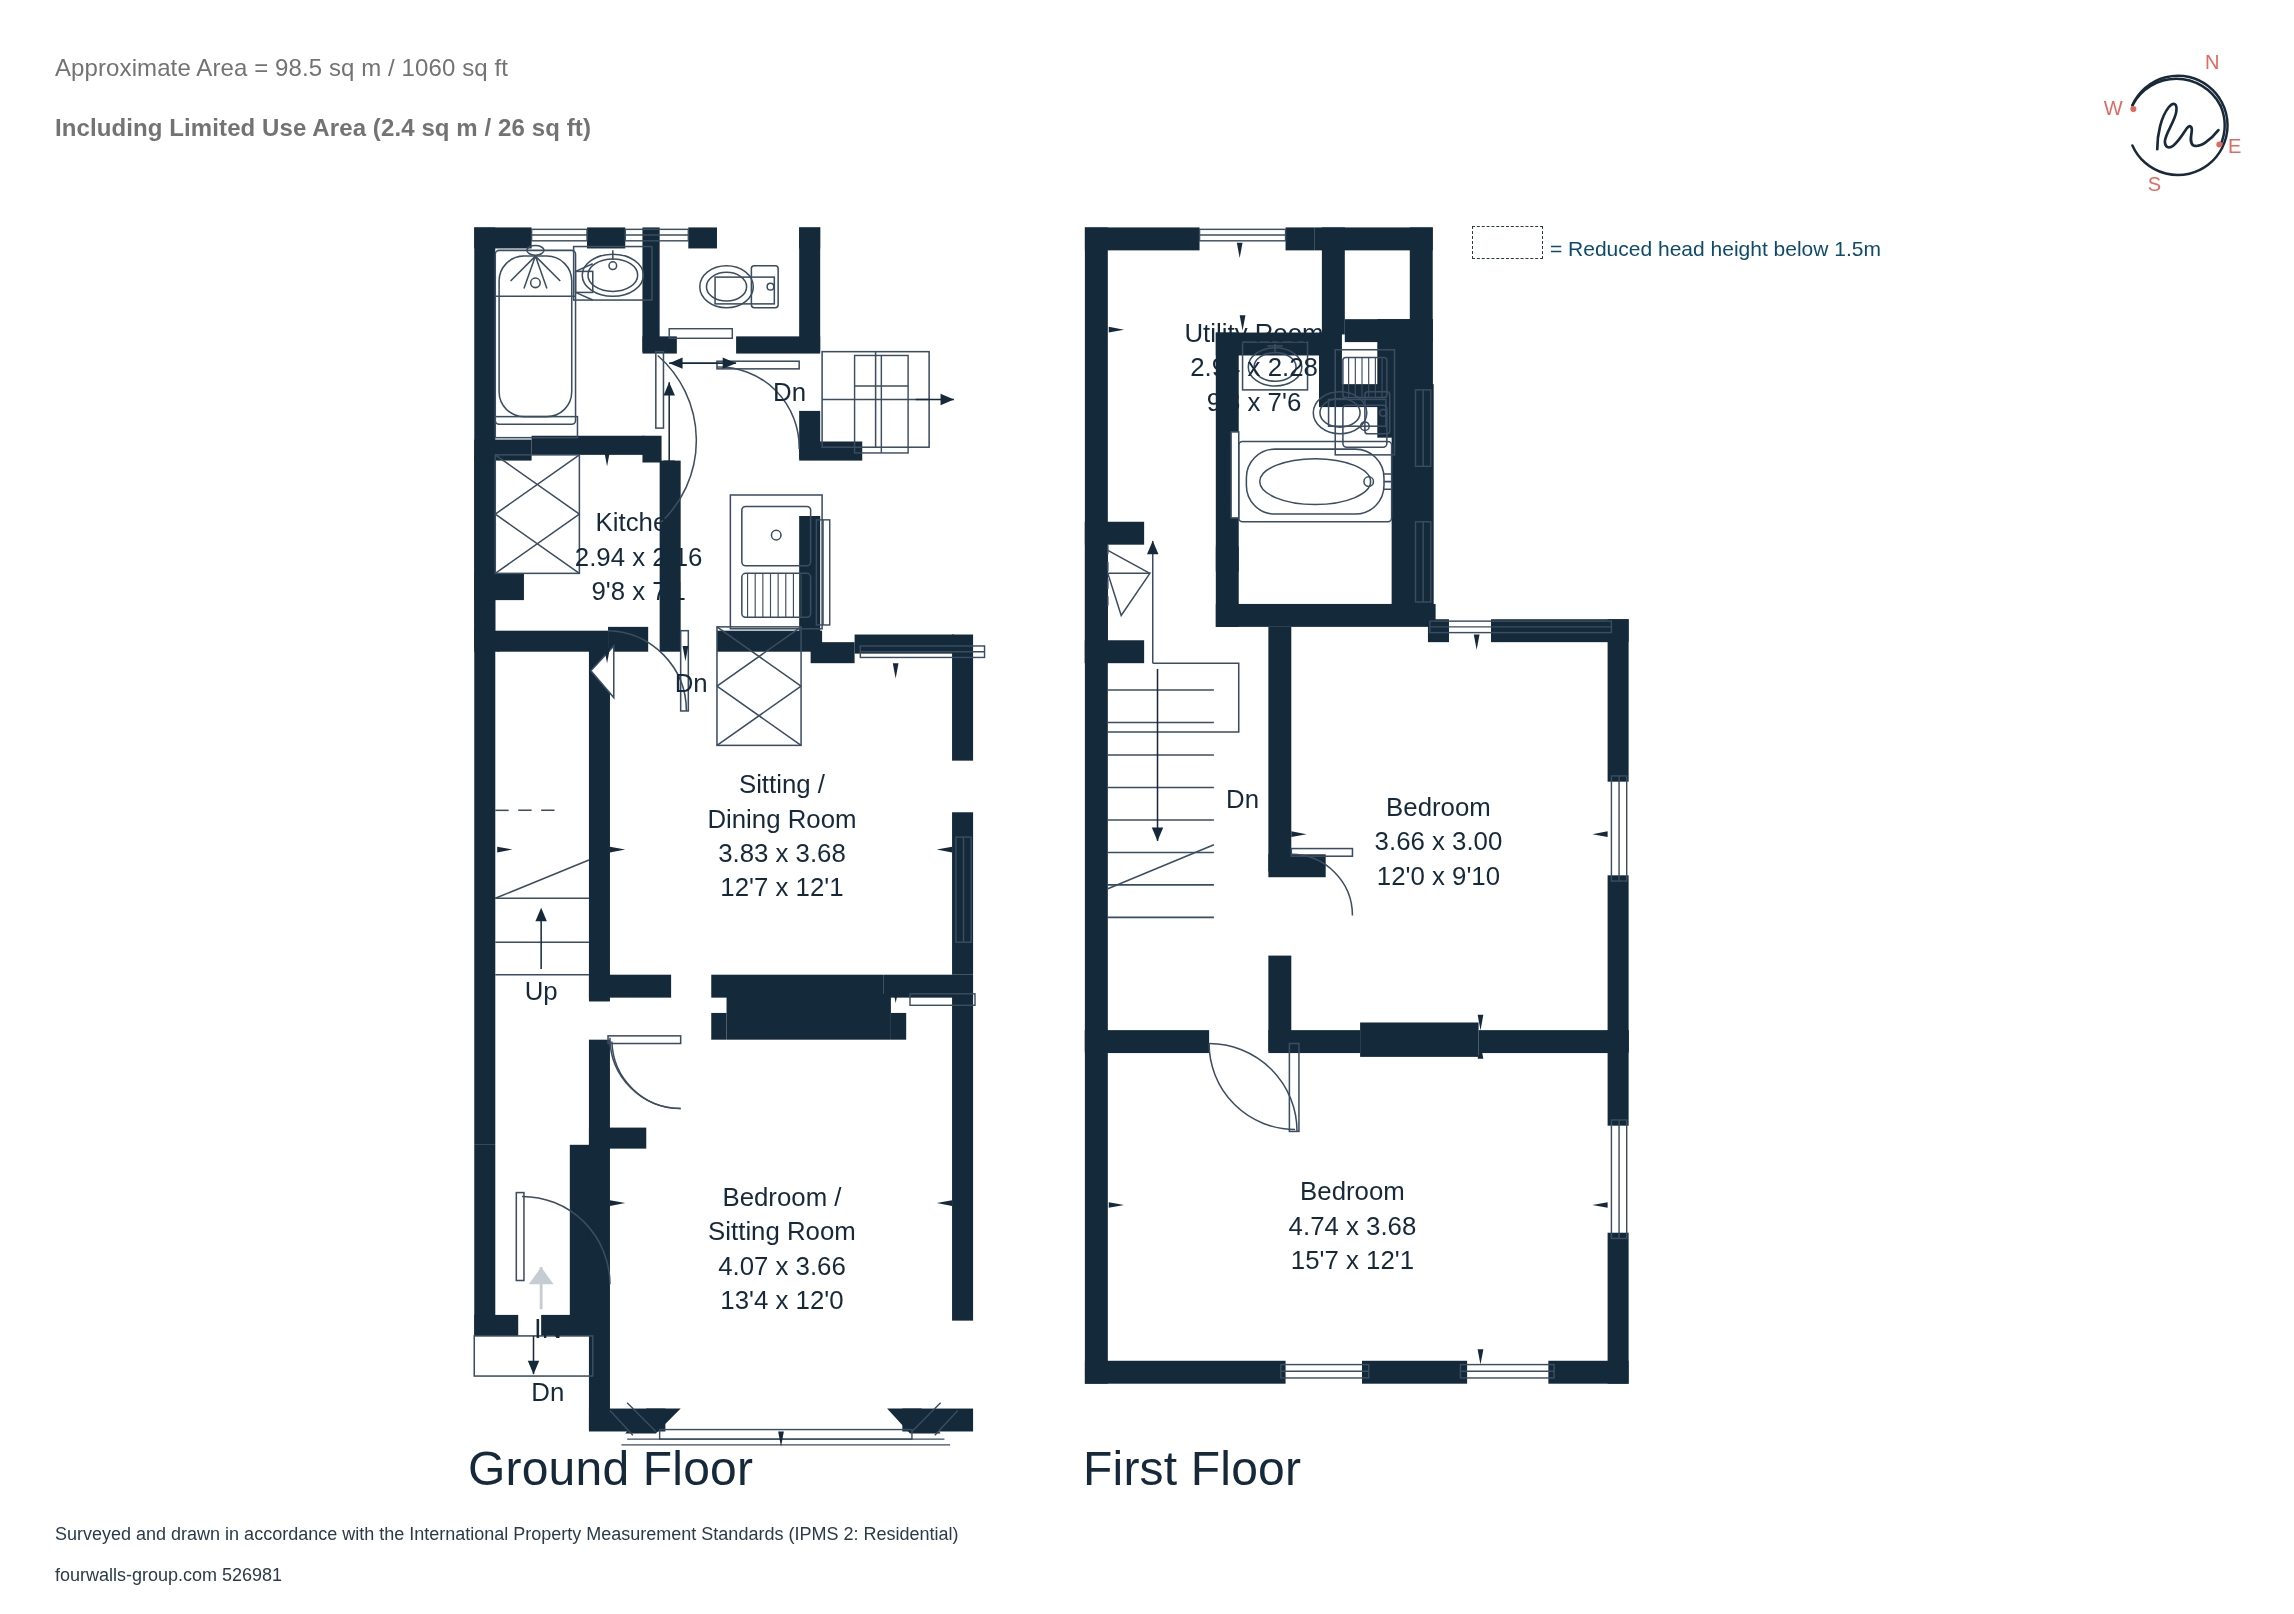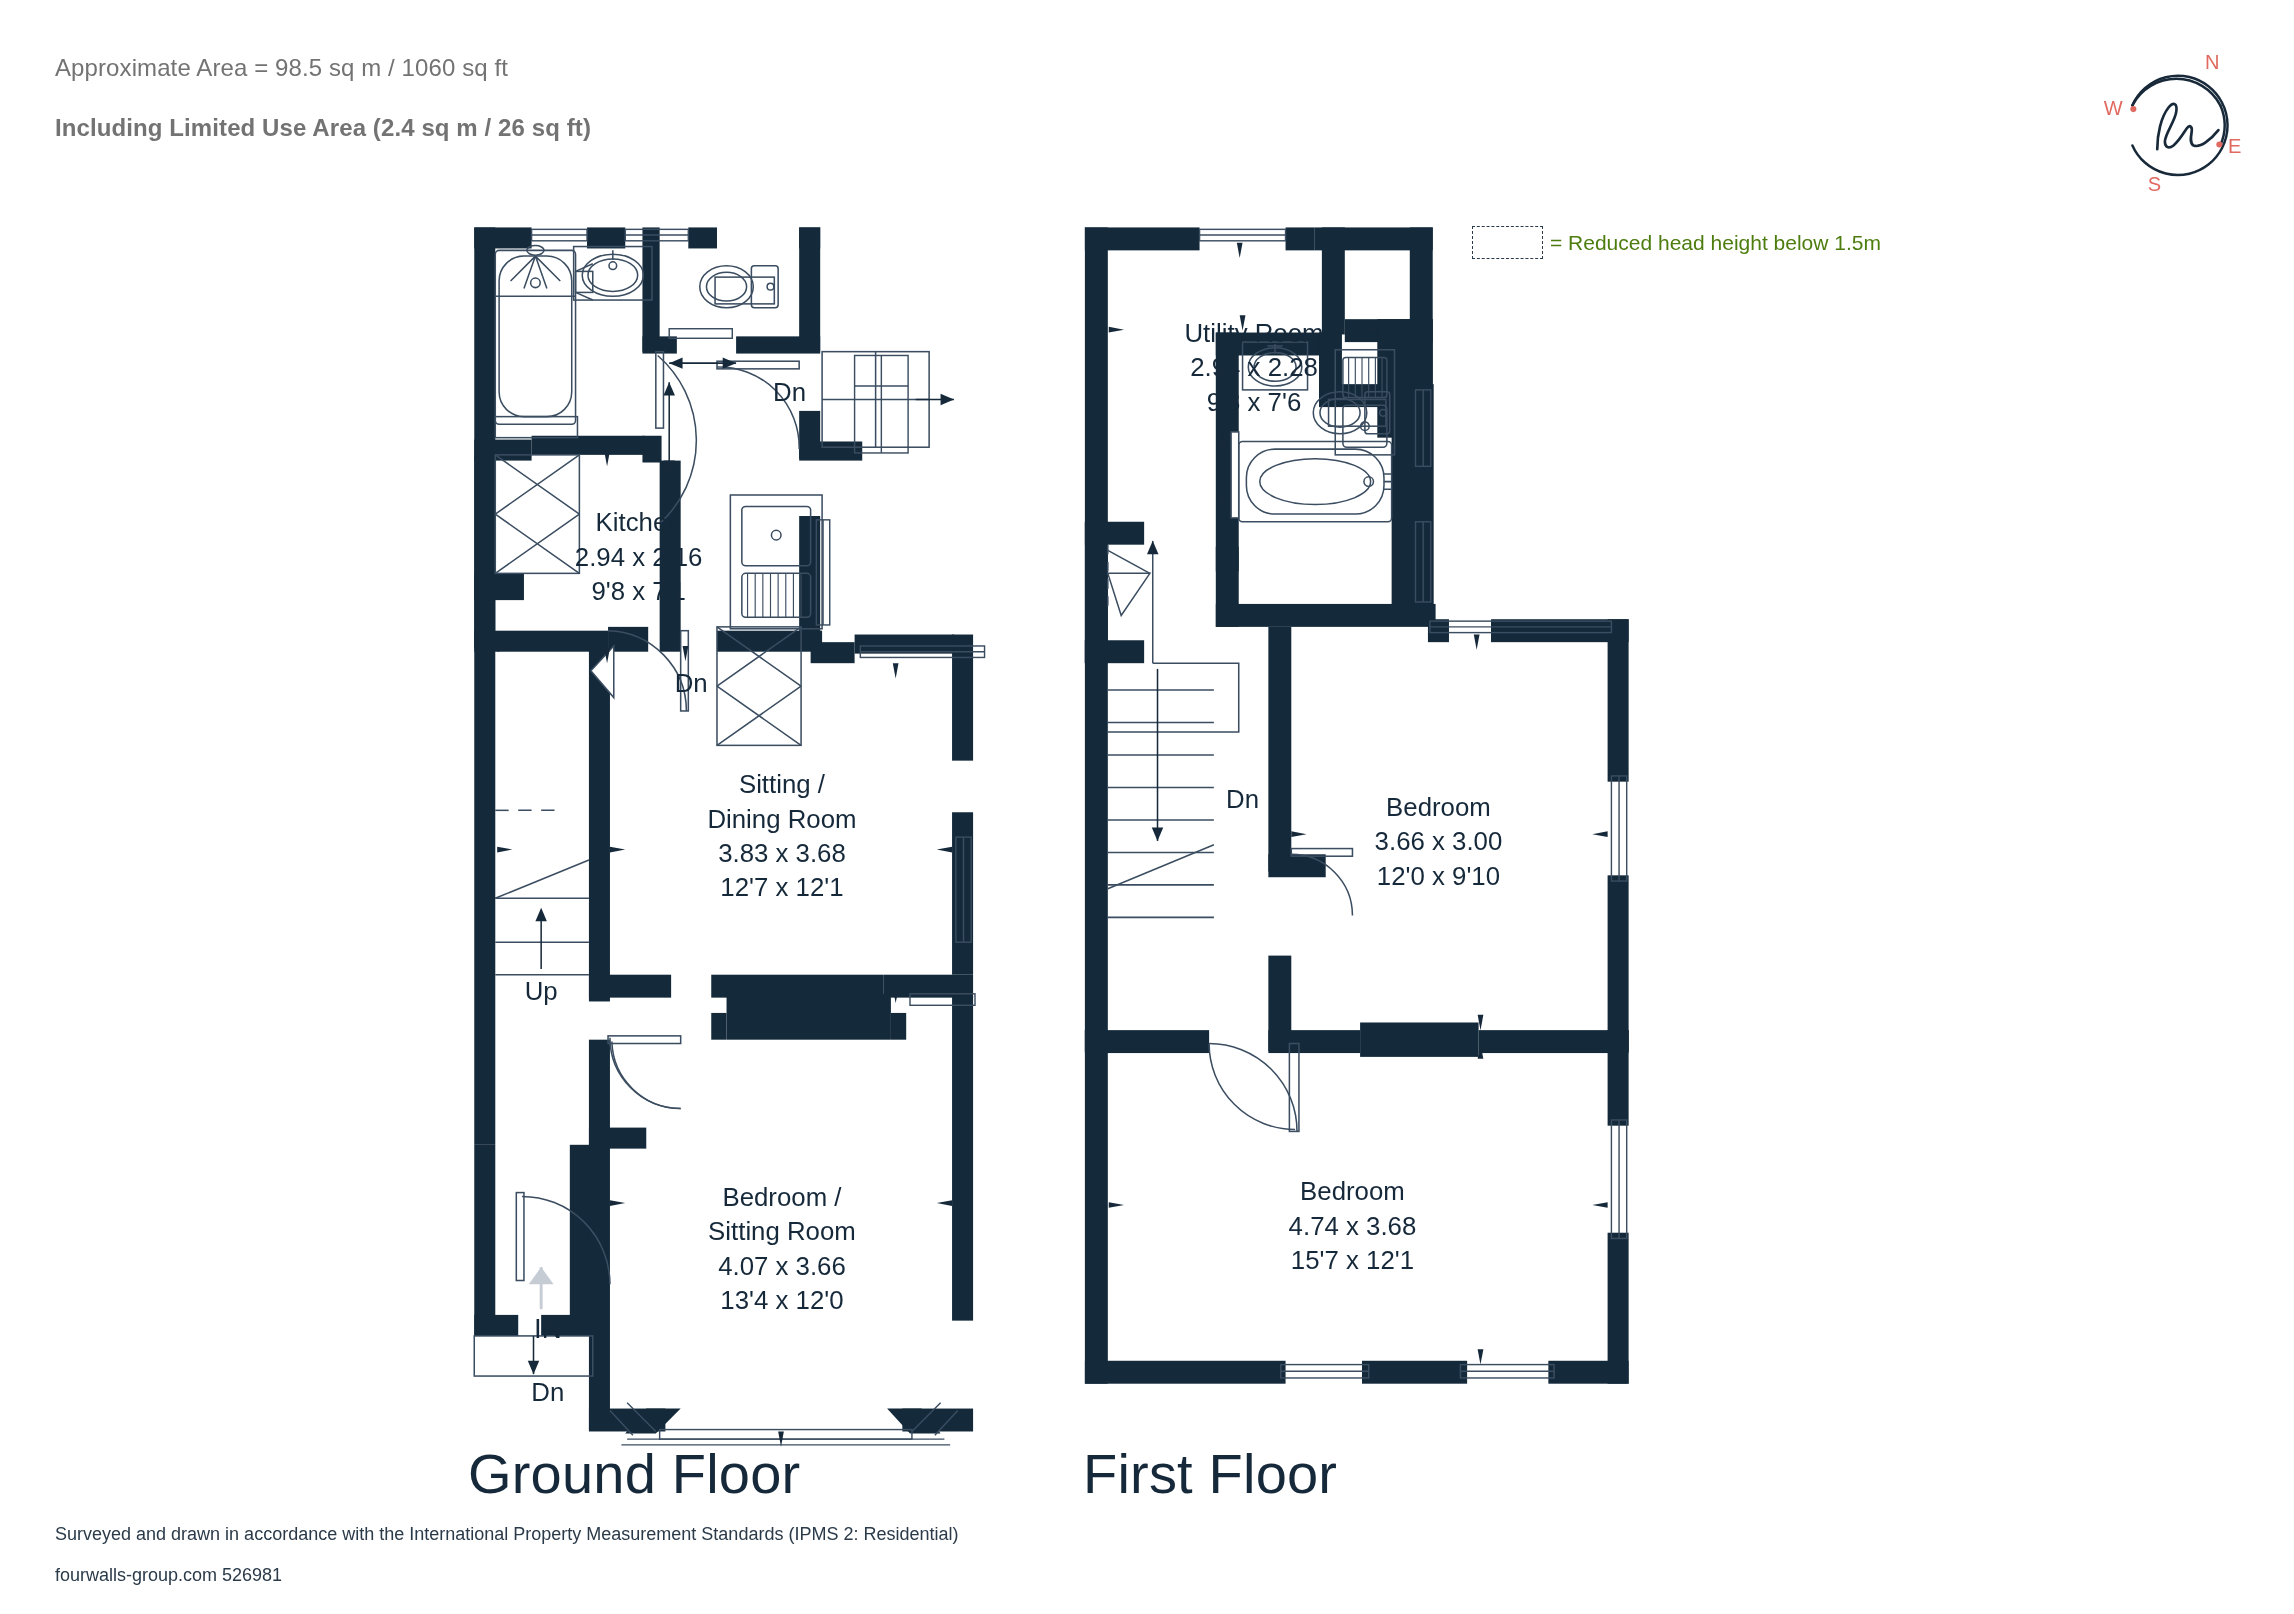--- a/index.html
+++ b/index.html
@@ -9,24 +9,24 @@
     color:#142534;
     position:relative;
     overflow:hidden;
   }
   .hdr{position:absolute;left:55px;font-size:24px;letter-spacing:0.1px;color:#737373;}
   #hdr1{top:54px;}
   #hdr2{top:114px;font-weight:bold;}
   .footer{position:absolute;left:55px;font-size:18px;color:#2a3a49;}
   #ft1{top:1524px;}
   #ft2{top:1565px;}
-  .legend-txt{position:absolute;left:1550px;top:231px;font-size:21px;color:#4d7c0f;}
+  .legend-txt{position:absolute;left:1550px;top:237px;font-size:21px;color:#0c4a6e;}
   .legend-box{position:absolute;left:1472px;top:226px;width:69px;height:31px;
      border:1.9px dashed #2b3b4a;background:#fff;}
-  .floor-title{position:absolute;font-size:56px;color:#16293a;letter-spacing:0.2px;text-align:center;}
+  .floor-title{position:absolute;font-size:48px;color:#16293a;letter-spacing:0.2px;text-align:center;}
   #gf-title{left:468px;top:1441px;}
   #ff-title{left:1083px;top:1441px;}
   .compass{position:absolute;left:2098px;top:46px;width:172px;height:153px;}
   svg{display:block;}
   .plan{position:absolute;top:0;left:0;}
 </style>
 </head>
 <body>
 
 <div class="hdr" id="hdr1">Approximate Area = 98.5 sq m / 1060 sq ft</div>

